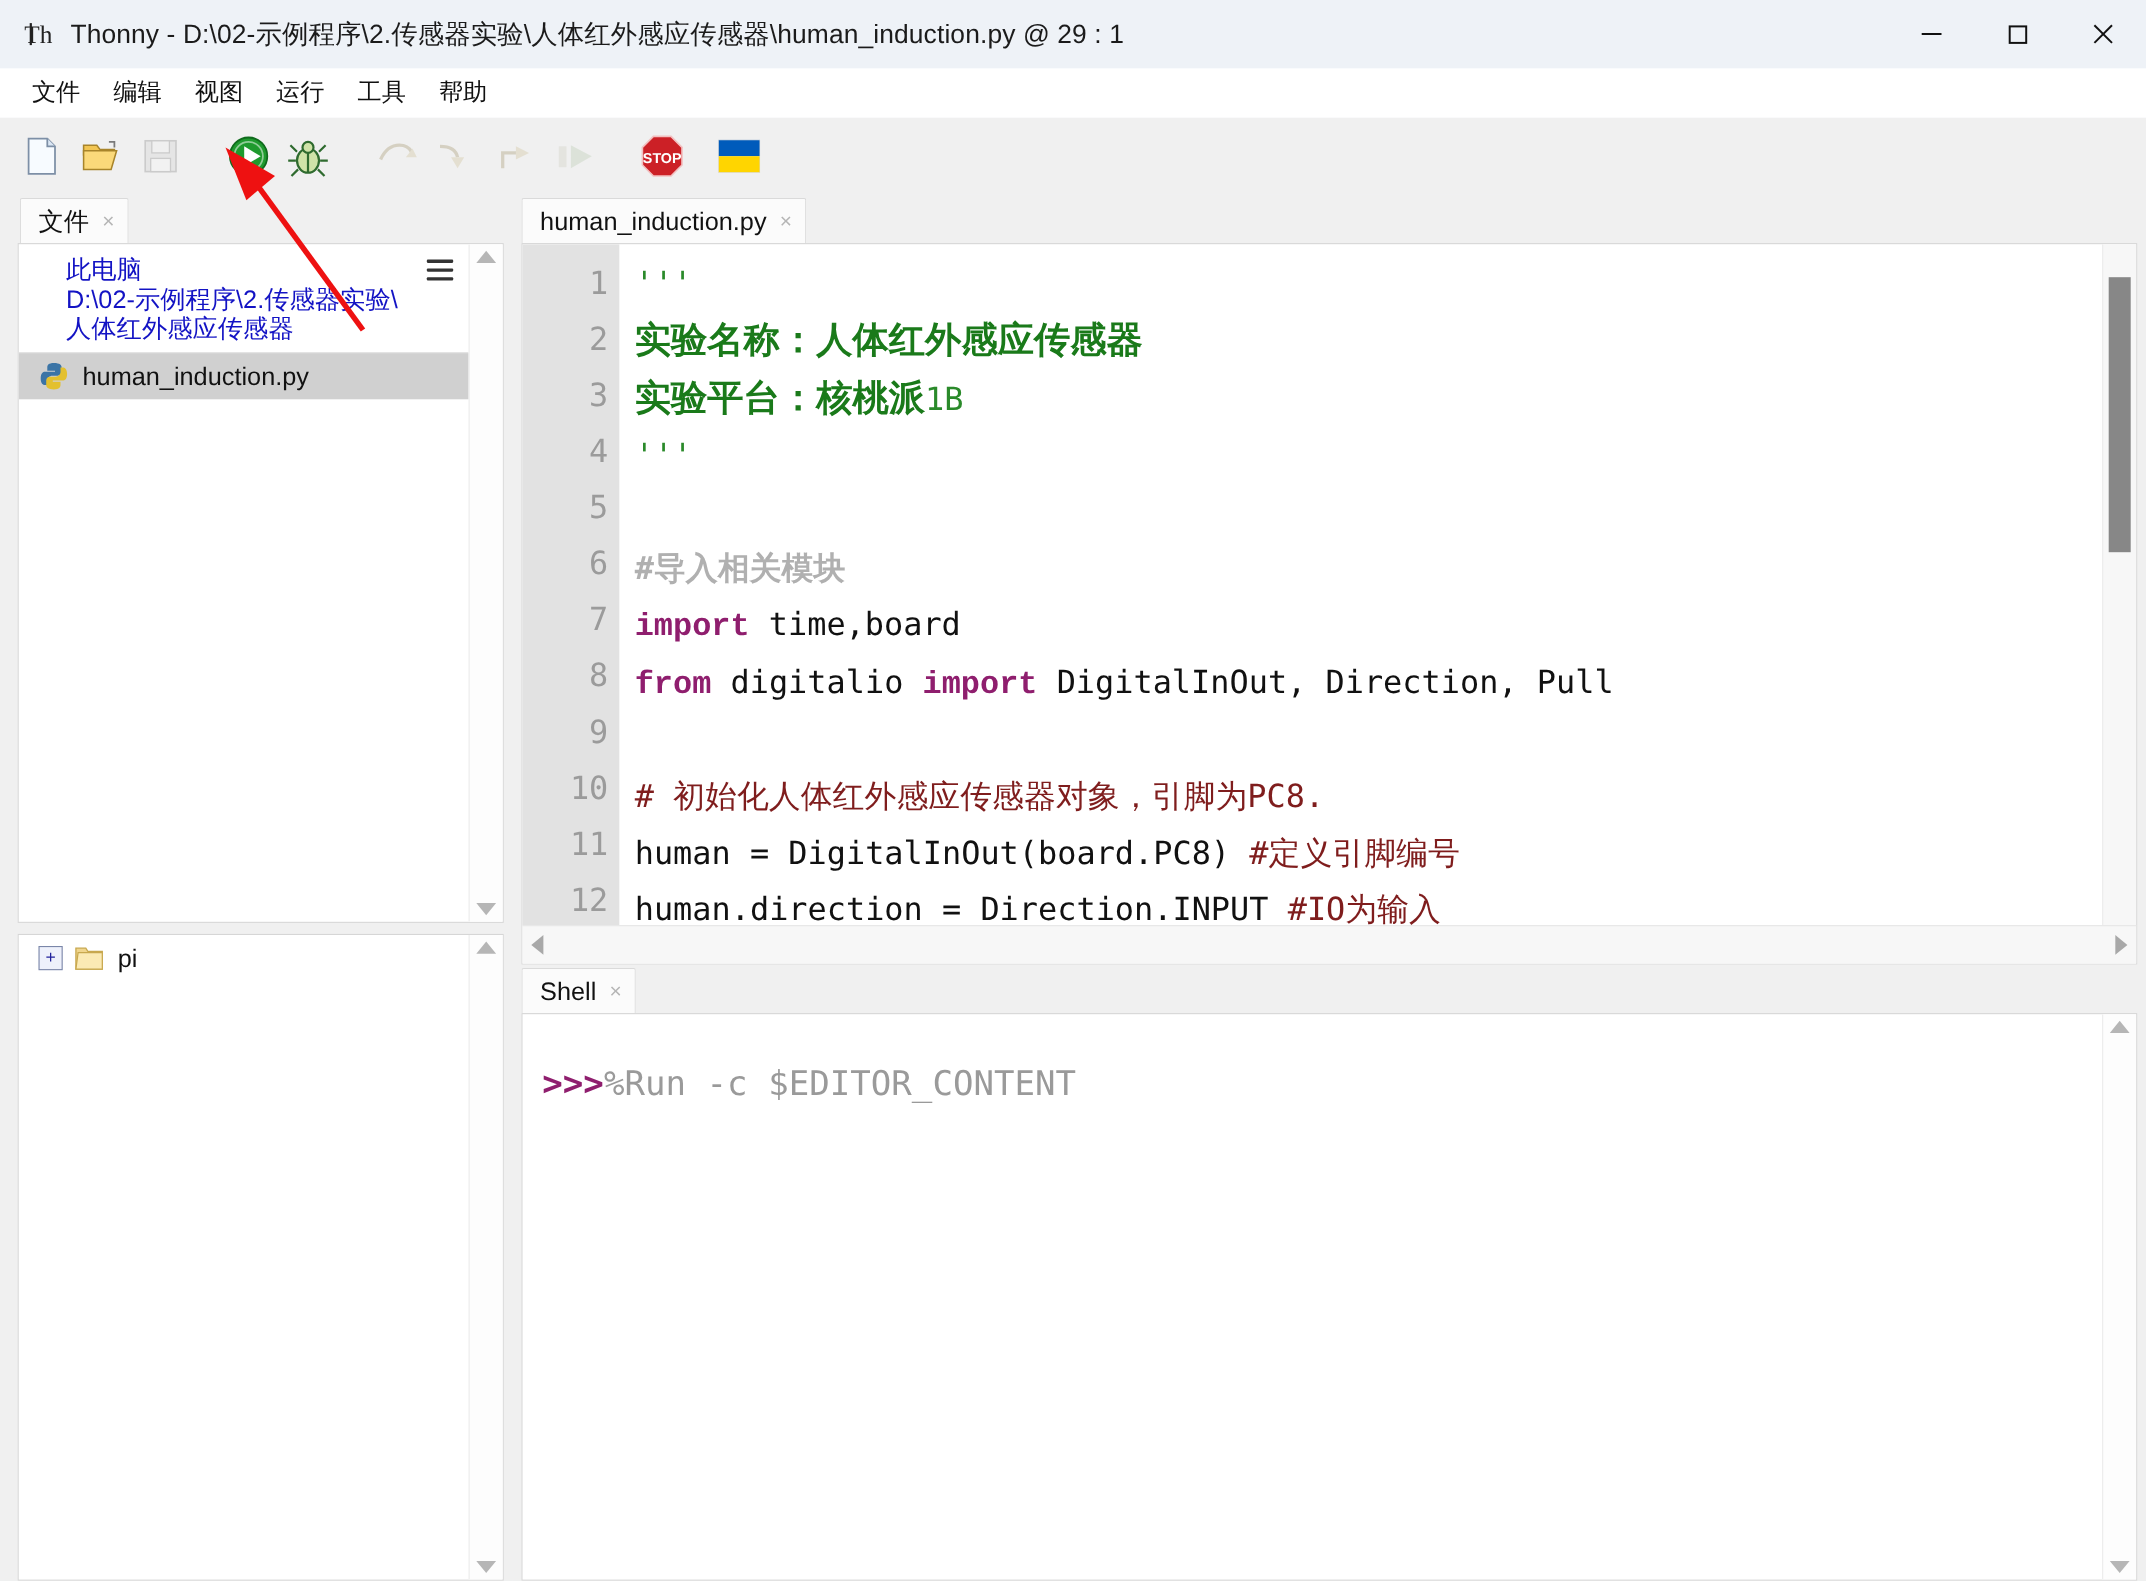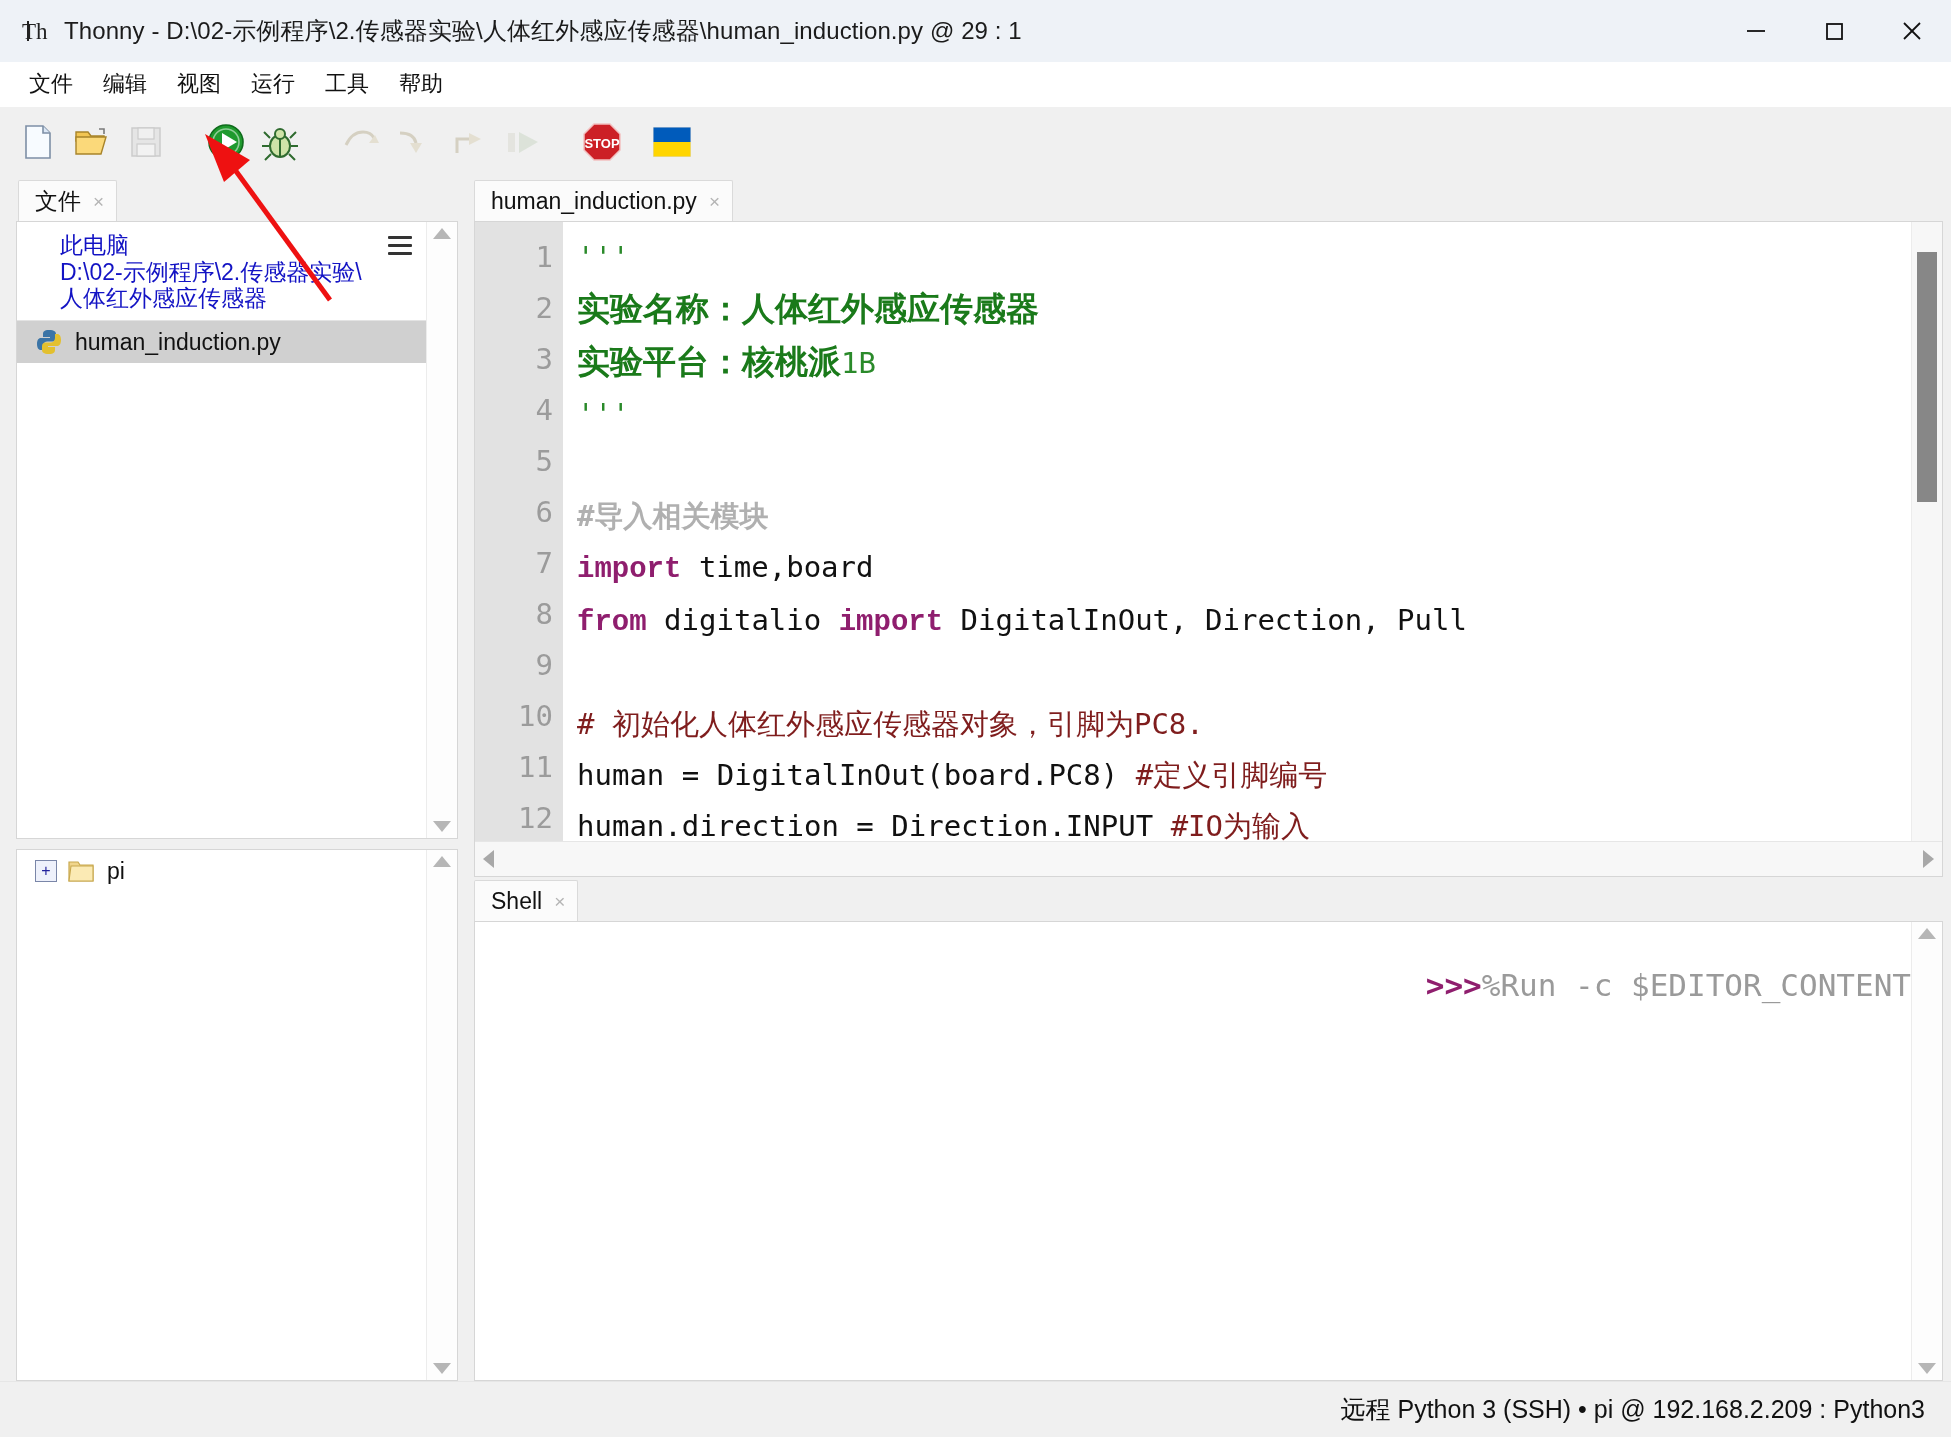--- a/index.html
+++ b/index.html
@@ -167,21 +167,21 @@
   .arrow-right{border-left:11px solid #a8a8a8;}
 
   .shell-pane{flex:1;min-height:0;display:flex;flex-direction:column;}
   .shell-wrap{
     flex:1;min-height:0;display:flex;border:1px solid #d6d6d6;background:#fff;
     margin:0 8px 0 8px;overflow:hidden;
   }
   .shell-body{
     flex:1;min-width:0;padding:40px 0 0 18px;
     font-family:"DejaVu Sans Mono","Liberation Mono",monospace;
-    font-size:31px;line-height:1.5;text-align:right;
+    font-size:31px;line-height:1.5;
   }
   .prompt{color:#8f1e6e;font-weight:bold;}
   .shell-cmd{color:#9a9a9a;}
   .shell-vscroll{
     width:30px;min-width:30px;background:#fdfdfd;border-left:1px solid #ececec;
     display:flex;flex-direction:column;align-items:center;justify-content:space-between;
     padding:6px 0;
   }
 
   
@@ -446,23 +446,20 @@
           </div>
           <div class="shell-vscroll">
             <div class="arrow-up"></div>
             <div class="arrow-down"></div>
           </div>
         </div>
       </div>
     </div>
   </div>
 
-  <div class="statusbar">
-    <span>远程 Python 3 (SSH)  •  pi @ 192.168.2.209 : Python3</span>
-  </div>
 
   <svg class="annot" width="1951" height="1437">
     <g id="arrowg">
       <line x1="330" y1="300" x2="222" y2="152" stroke="#ee1111" stroke-width="5"></line>
       <polygon points="205,134 250,160 224,182" fill="#ee1111"></polygon>
     </g>
   </svg>
 
 </div>
 

